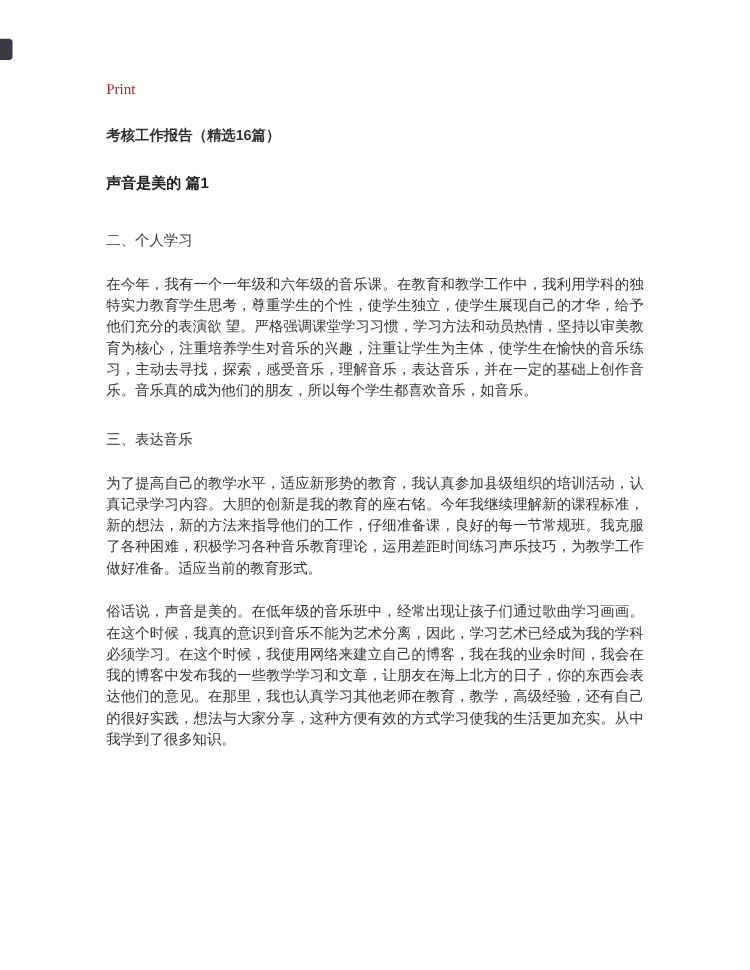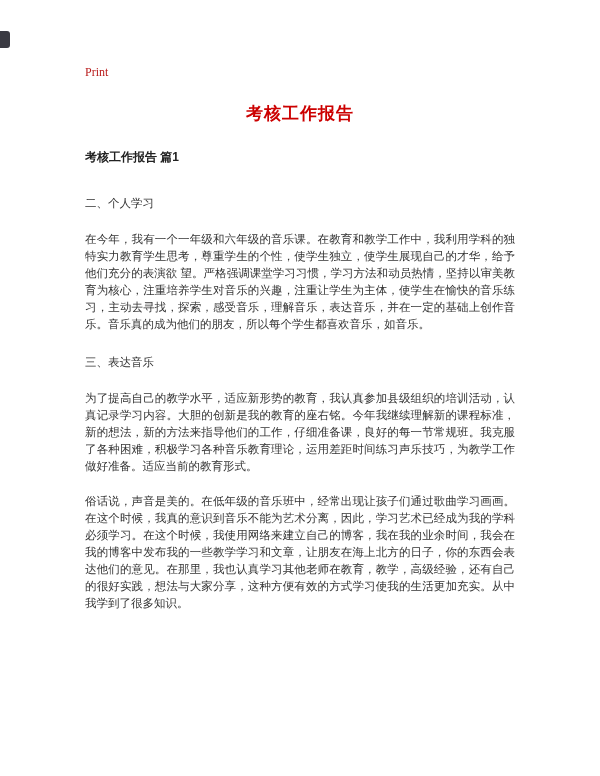--- a/index.html
+++ b/index.html
@@ -70,24 +70,24 @@
 </style>
 </head>
 <body>
 
 <div class="corner-mark"></div>
 
 <div class="page">
 
   <span class="print-link">Print</span>
 
-  <h1 class="doc-title" style="color:#cc0000">考核工作报告</h1>
 
+  <div class="doc-subtitle">考核工作报告（精选16篇）</div>
 
-  <div class="article-heading">考核工作报告 篇1</div>
+  <div class="article-heading">声音是美的 篇1</div>
 
 
   <div class="section">
     <div class="section-heading">二、个人学习</div>
     <p class="para">在今年，我有一个一年级和六年级的音乐课。在教育和教学工作中，我利用学科的独特实力教育学生思考，尊重学生的个性，使学生独立，使学生展现自己的才华，给予他们充分的表演欲 望。严格强调课堂学习习惯，学习方法和动员热情，坚持以审美教育为核心，注重培养学生对音乐的兴趣，注重让学生为主体，使学生在愉快的音乐练习，主动去寻找，探索，感受音乐，理解音乐，表达音乐，并在一定的基础上创作音乐。音乐真的成为他们的朋友，所以每个学生都喜欢音乐，如音乐。</p>
   </div>
 
   <div class="section">
     <div class="section-heading">三、表达音乐</div>
     <p class="para">为了提高自己的教学水平，适应新形势的教育，我认真参加县级组织的培训活动，认真记录学习内容。大胆的创新是我的教育的座右铭。今年我继续理解新的课程标准，新的想法，新的方法来指导他们的工作，仔细准备课，良好的每一节常规班。我克服了各种困难，积极学习各种音乐教育理论，运用差距时间练习声乐技巧，为教学工作做好准备。适应当前的教育形式。</p>

